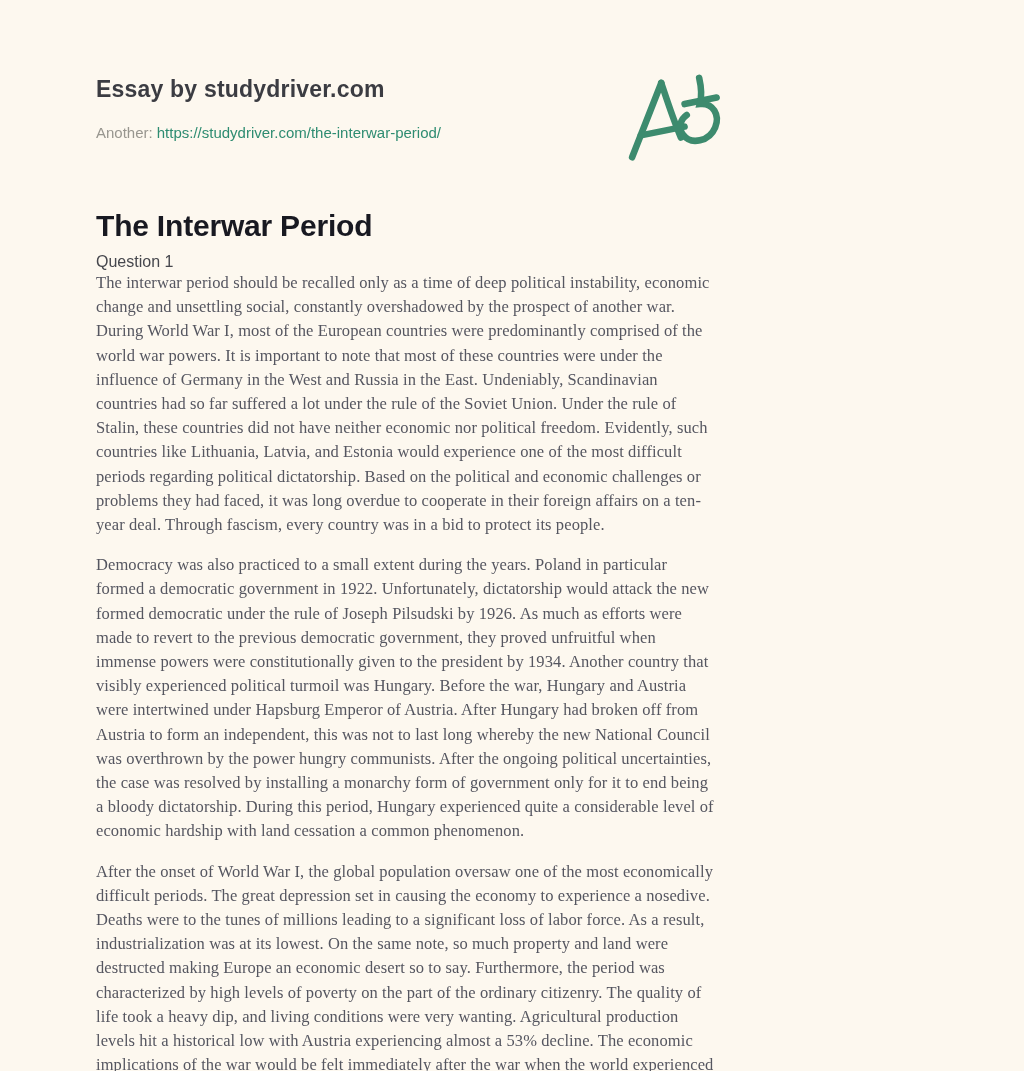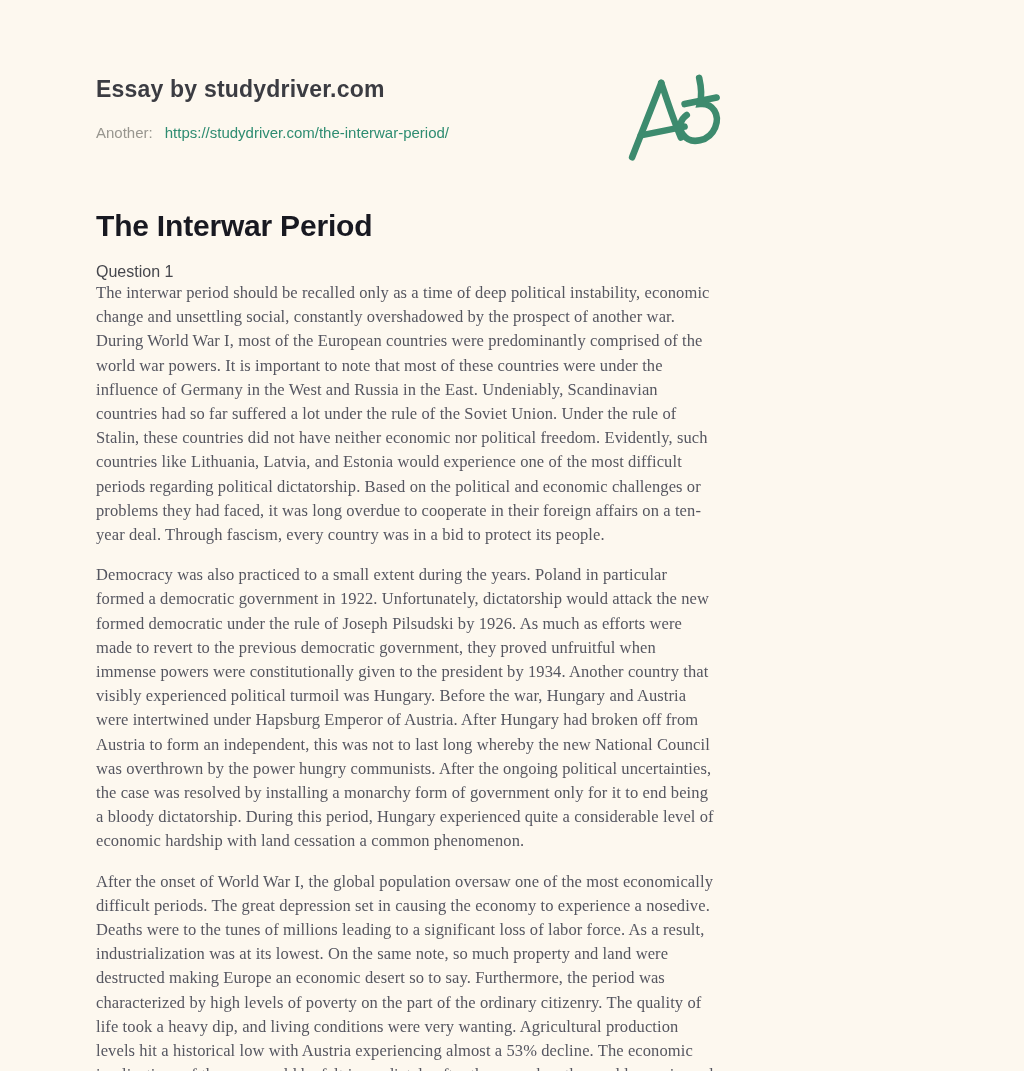--- a/index.html
+++ b/index.html
@@ -25,38 +25,38 @@
     letter-spacing: 0.2px;
   }
   .source-line {
     margin-top: 21px;
     font-size: 15px;
     color: #98968f;
   }
   .source-line a {
     color: #2e8c71;
     text-decoration: none;
-    margin-left: 12px;
+    margin-left: 4px;
   }
   .logo {
     position: absolute;
     top: 64px;
     right: 92px;
     width: 108px;
     height: 102px;
   }
   .essay-title {
     margin-top: 68px;
     font-size: 30px;
     font-weight: 700;
     color: #181921;
     letter-spacing: -0.2px;
   }
   .section-label {
-    margin-top: 20px;
+    margin-top: 10px;
     font-size: 16px;
     color: #46474d;
   }
   .body-copy {
     font-family: Liberation Serif, serif;
   }
   .body-copy p {
     font-size: 16.5px;
     line-height: 24.2px;
     color: #555660;

